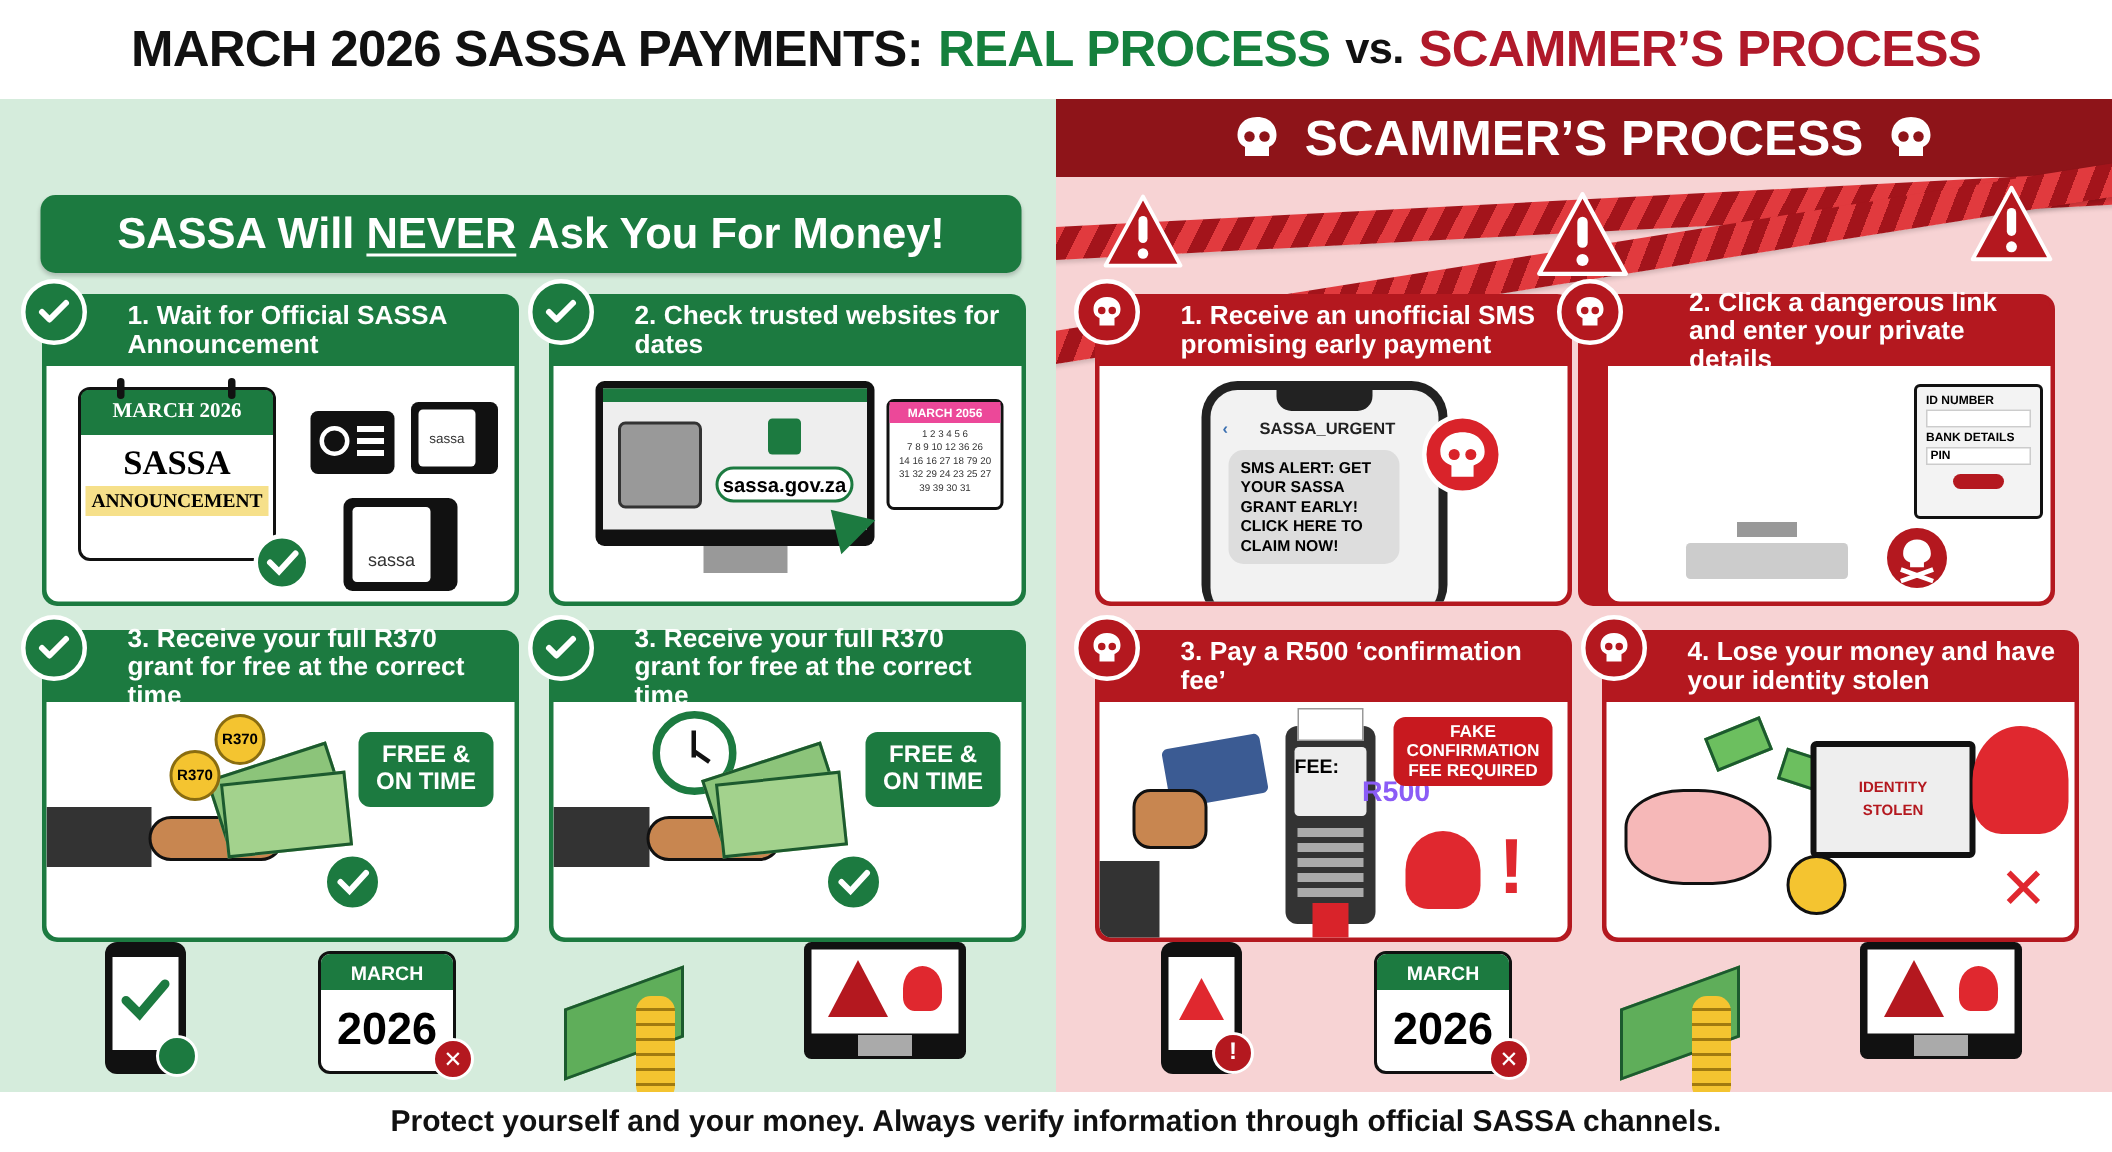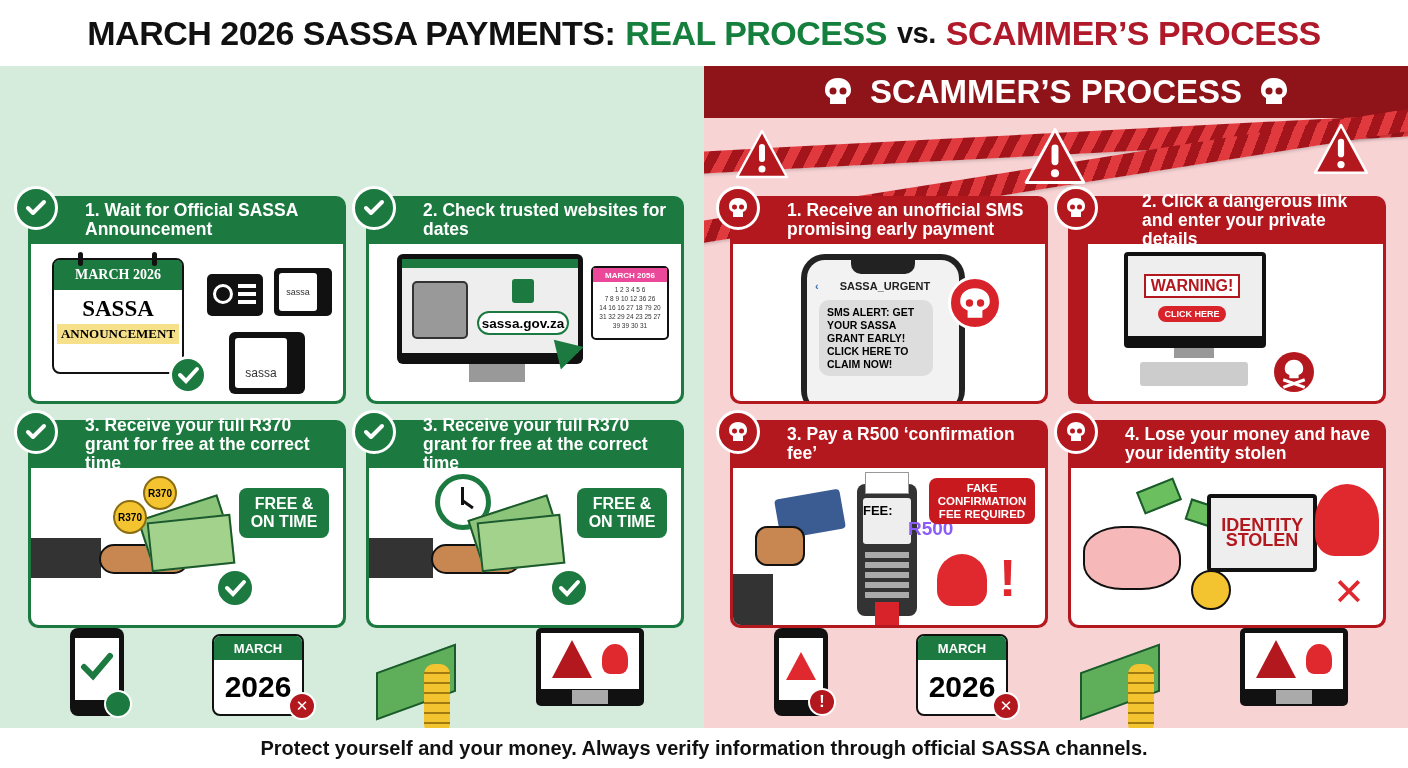--- a/index.html
+++ b/index.html
@@ -81,20 +81,25 @@
 
 <div class="main-title">
   <span>MARCH 2026 SASSA PAYMENTS:</span>
   <span class="g">REAL PROCESS</span>
   <span class="vs">vs.</span>
   <span class="r">SCAMMER’S PROCESS</span>
 </div>
 
 <div class="panel real">
 
+  <div class="never-box">
+    <span>SASSA Will</span>
+    <u>NEVER</u>
+    <span>Ask You For Money!</span>
+  </div>
 
   <div class="card green" style="left:28px; top:130px;">
     <div class="badge g">
         <svg viewBox="0 0 26 26">
           <path d="M5 13 l5 5 l11 -11" fill="none" stroke="#fff" stroke-width="4" stroke-linecap="round" stroke-linejoin="round"></path>
         </svg>
       </div>
     <div class="head">1. Wait for Official SASSA Announcement</div>
     <div class="body">
 
@@ -280,37 +285,39 @@
       <div class="abs" style="left:215px; top:32px; width:54px; height:54px; border-radius:50%; background:#d9232a; border:3px solid #fff;">
         <svg viewBox="0 0 26 26" width="48" height="48">
             <path d="M13 5 C8 5 5 8 5 12 C5 15 7 16 9 17 L9 21 L17 21 L17 17 C19 16 21 15 21 12 C21 8 18 5 13 5 Z" fill="#fff"></path>
             <circle cx="10" cy="13" r="2" fill="#d9232a"></circle>
             <circle cx="16" cy="13" r="2" fill="#d9232a"></circle>
           </svg>
       </div>
     </div>
   </div>
 
-  <div class="card red" style="left:364px; top:130px;padding-left:20px;">
+  <div class="card red" style="left:348px; top:130px;padding-left:20px;">
     <div class="badge r">
         <svg viewBox="0 0 26 26">
           <path d="M13 3 C7 3 4 7 4 11 C4 15 6 16 8 17 L8 22 L18 22 L18 17 C20 16 22 15 22 11 C22 7 19 3 13 3 Z" fill="#fff"></path>
           <circle cx="9.5" cy="12" r="2.5" fill="#b4181f"></circle>
           <circle cx="16.5" cy="12" r="2.5" fill="#b4181f"></circle>
         </svg>
       </div>
     <div class="head">2. Click a dangerous link and enter your private details</div>
     <div class="body">
-      <div class="abs" style="left:36px; top:8px; width:142px; height:96px; background:#111; border-radius:4px;">
-        <div class="abs" style="left:4px; top:4px; width:134px; height:80px; background:#eee;"></div>
-        <div class="abs txt-center" style="left:20px; top:22px; width:96px; height:24px; border:2px solid #b4181f; color:#b4181f; font-weight:bold; font-size:16px; background:#fff;">WARNING!</div>
-        <div class="abs txt-center" style="left:34px; top:54px; width:68px; height:16px; background:#d9232a; color:#fff; border-radius:8px; font-size:9px; font-weight:bold;">CLICK HERE</div>
-      </div>
       <div class="abs" style="left:86px; top:104px; width:40px; height:10px; background:#999;"></div>
       <div class="abs" style="left:52px; top:118px; width:108px; height:24px; background:#ccc; border-radius:3px;"></div>
+      <div class="abs" style="left:204px; top:12px; width:86px; height:90px; background:#f3f3f3; border:2px solid #111; border-radius:4px; padding:4px 6px;">
+        <div style="font-size:8px; font-weight:bold;">ID NUMBER</div>
+        <div style="height:12px; background:#fff; border:1px solid #ccc; margin:2px 0;"></div>
+        <div style="font-size:8px; font-weight:bold;">BANK DETAILS</div>
+        <div style="height:12px; background:#fff; border:1px solid #ccc; margin:2px 0; font-size:8px; font-weight:bold; padding-left:2px;">PIN</div>
+        <div style="width:34px; height:10px; background:#b4181f; border-radius:5px; margin:6px auto 0;"></div>
+      </div>
       <div class="abs" style="left:186px; top:108px; width:40px; height:40px; border-radius:50%; background:#b4181f;">
         <svg viewBox="0 0 26 26" width="40" height="40">
             <path d="M13 5 C9 5 7 8 7 11 C7 13 8 14 10 15 L10 17 L16 17 L16 15 C18 14 19 13 19 11 C19 8 17 5 13 5 Z" fill="#fff"></path>
             <path d="M6 18 L20 23 M20 18 L6 23" stroke="#fff" stroke-width="2"></path>
           </svg>
       </div>
     </div>
   </div>
 
   <div class="card red" style="left:26px; top:354px;">
@@ -348,21 +355,21 @@
           <circle cx="9.5" cy="12" r="2.5" fill="#b4181f"></circle>
           <circle cx="16.5" cy="12" r="2.5" fill="#b4181f"></circle>
         </svg>
       </div>
     <div class="head">4. Lose your money and have your identity stolen</div>
     <div class="body">
       <div class="abs" style="left:12px; top:58px; width:98px; height:64px; background:#f6b8b8; border:2px solid #111; border-radius:40% 50% 40% 40%;"></div>
       <div class="abs" style="left:68px; top:16px; width:40px; height:24px; background:#6cbf5f; border:2px solid #1c5a2e; transform:rotate(-22deg);"></div>
       <div class="abs" style="left:116px; top:36px; width:40px; height:22px; background:#6cbf5f; border:2px solid #1c5a2e; transform:rotate(18deg);"></div>
       <div class="abs" style="left:136px; top:26px; width:110px; height:78px; background:#eee; border:4px solid #111; border-radius:4px;">
-        <div class="txt-center" style="height:70px; color:#b4181f; font-weight:bold; font-size:18px; line-height:15px; padding:16px 18px;">IDENTITY STOLEN</div>
+        <div class="txt-center" style="height:70px; color:#b4181f; font-weight:bold; font-size:10px; line-height:15px; padding:16px 18px;">IDENTITY STOLEN</div>
       </div>
       <div class="abs" style="left:120px; top:102px; width:40px; height:40px; border-radius:50%; background:#f4c430; border:2px solid #111;"></div>
       <div class="abs" style="left:244px; top:16px; width:64px; height:72px; background:#e0282f; border-radius:50% 50% 30% 30%;"></div>
       <div class="abs" style="left:262px; top:102px; font-size:38px; font-weight:bold; color:#e0282f;">✕</div>
     </div>
   </div>
 
   <div class="bottom-icon" style="left:70px; top:562px; width:54px; height:88px; background:#111; border-radius:8px;">
     <div class="abs" style="left:5px; top:10px; width:44px; height:62px; background:#fff;"></div>
     <div class="abs" style="left:12px; top:24px; width:0; height:0; border-left:15px solid transparent; border-right:15px solid transparent; border-bottom:28px solid #e0282f;"></div>

